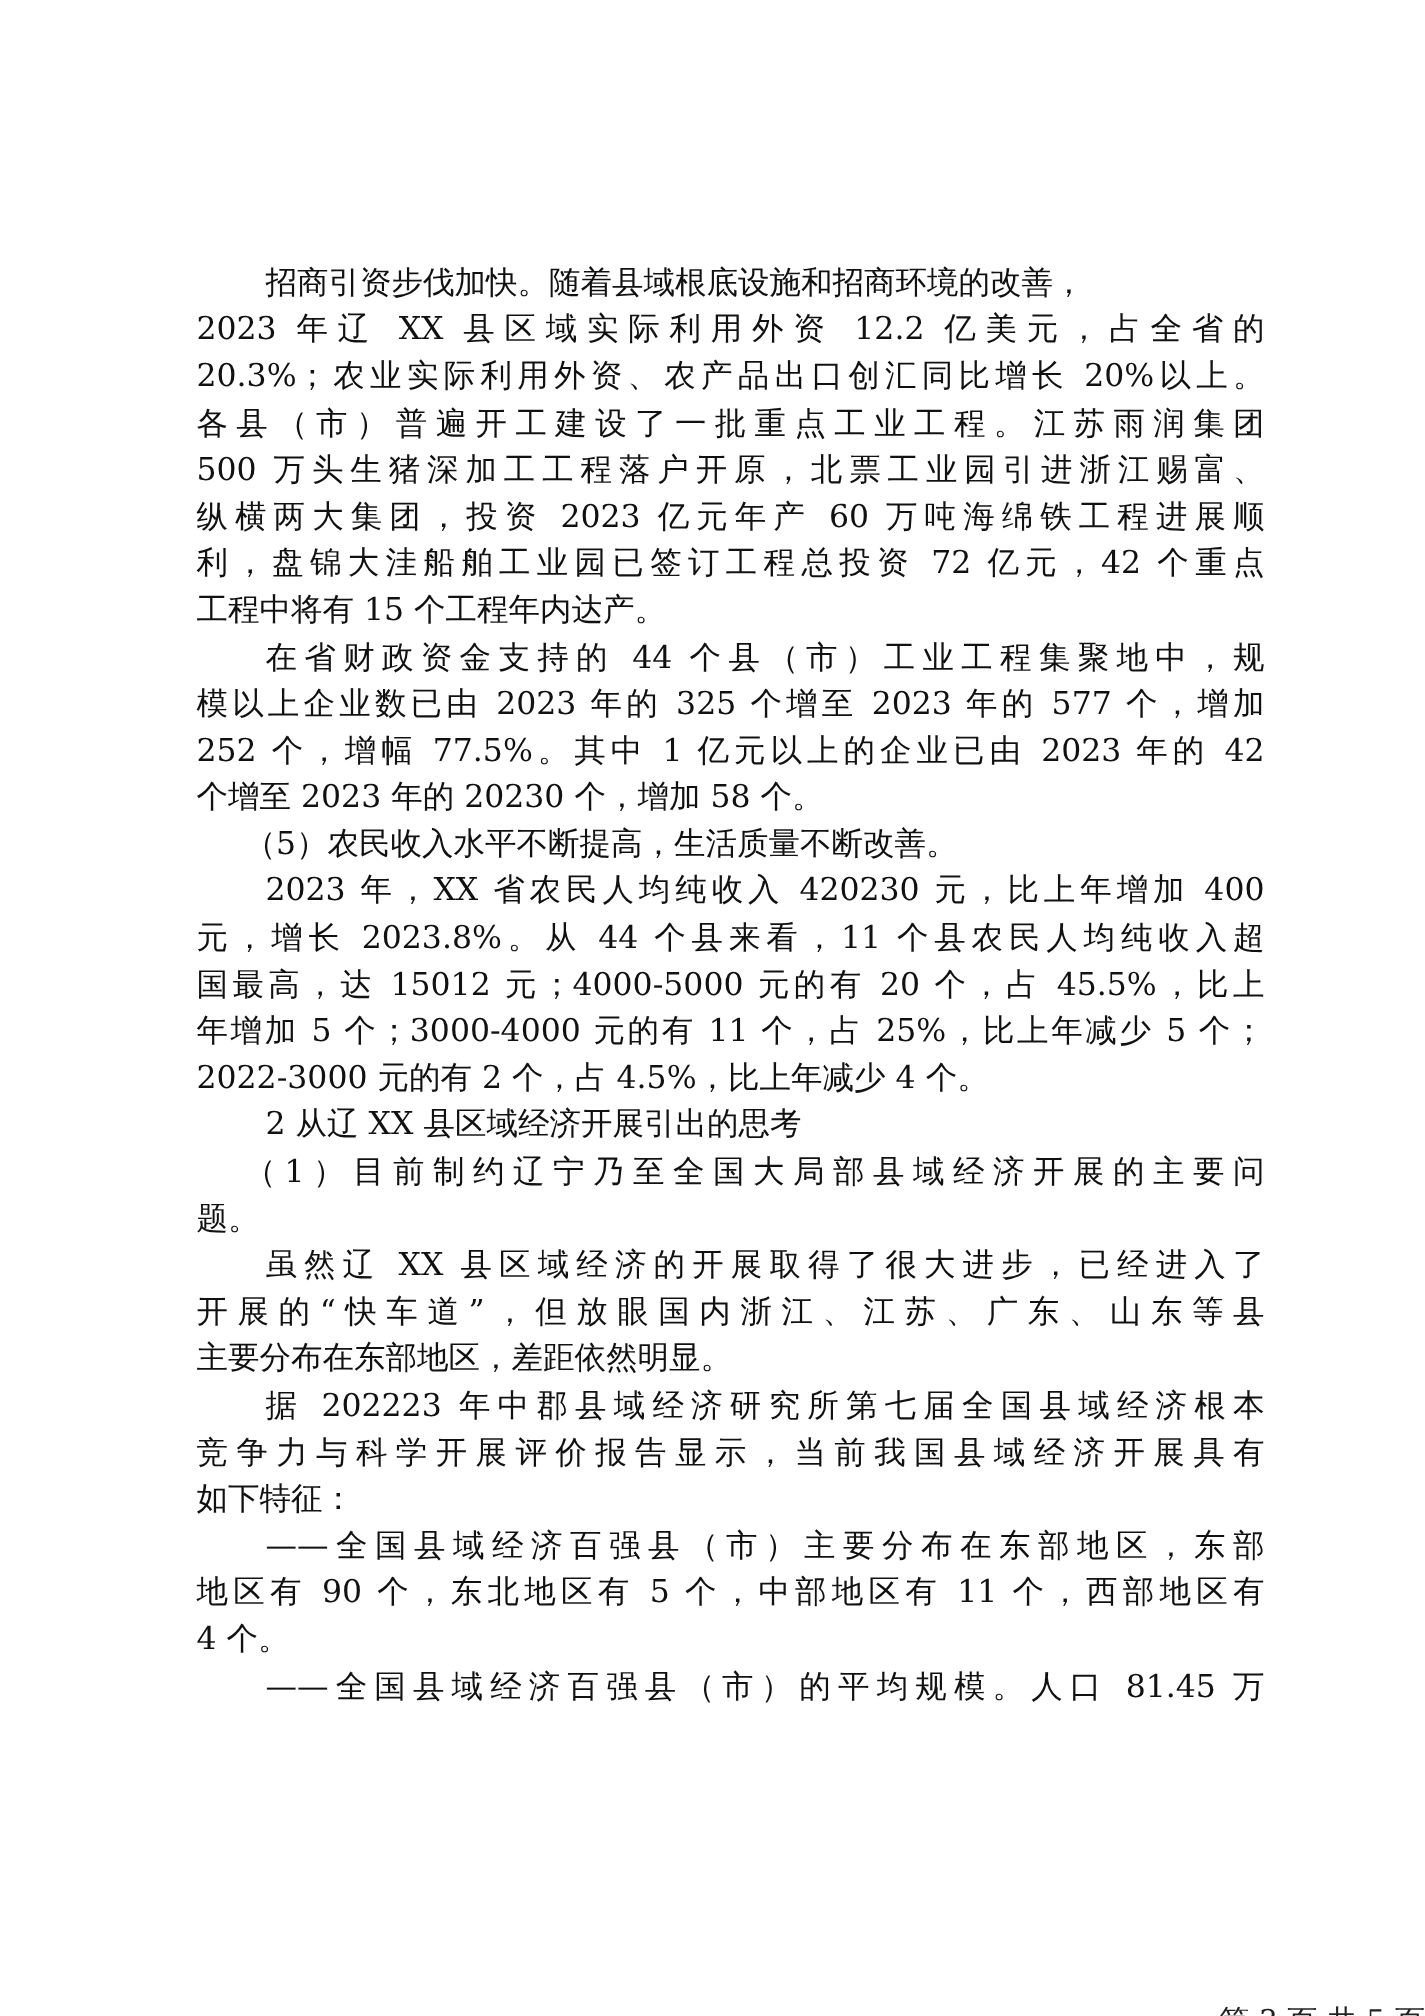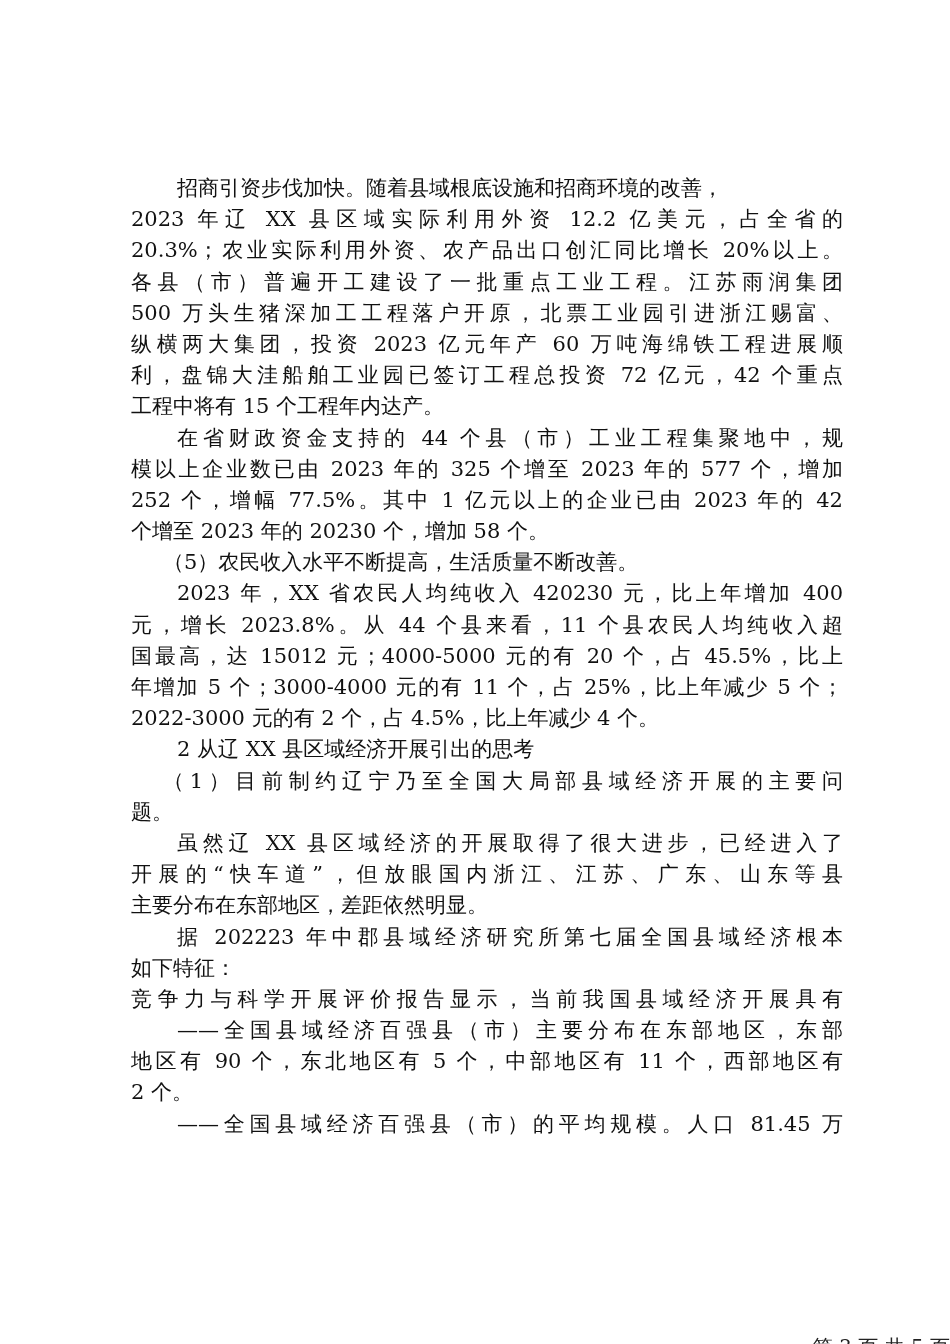--- a/index.html
+++ b/index.html
@@ -38,21 +38,21 @@
       <div class="line">国最高，达 15012 元；4000-5000 元的有 20 个，占 45.5%，比上</div>
       <div class="line">年增加 5 个；3000-4000 元的有 11 个，占 25%，比上年减少 5 个；</div>
       <div class="line last">2022-3000 元的有 2 个，占 4.5%，比上年减少 4 个。</div>
       <div class="line indent last">2 从辽 XX 县区域经济开展引出的思考</div>
       <div class="line indent1">（1）目前制约辽宁乃至全国大局部县域经济开展的主要问</div>
       <div class="line last">题。</div>
       <div class="line indent">虽然辽 XX 县区域经济的开展取得了很大进步，已经进入了</div>
       <div class="line">开展的“快车道”，但放眼国内浙江、江苏、广东、山东等县</div>
       <div class="line last">主要分布在东部地区，差距依然明显。</div>
       <div class="line indent">据 202223 年中郡县域经济研究所第七届全国县域经济根本</div>
+      <div class="line">竞争力与科学开展评价报告显示，当前我国县域经济开展具有</div>
       <div class="line last">如下特征：</div>
-      <div class="line">竞争力与科学开展评价报告显示，当前我国县域经济开展具有</div>
       <div class="line indent">——全国县域经济百强县（市）主要分布在东部地区，东部</div>
       <div class="line">地区有 90 个，东北地区有 5 个，中部地区有 11 个，西部地区有</div>
-      <div class="line last">2 个。</div>
+      <div class="line last">4 个。</div>
       <div class="line indent">——全国县域经济百强县（市）的平均规模。人口 81.45 万</div>
     </div>
   <div class="footer">第 3 页  共 5 页</div>
 </div>
 
 </body></html>

